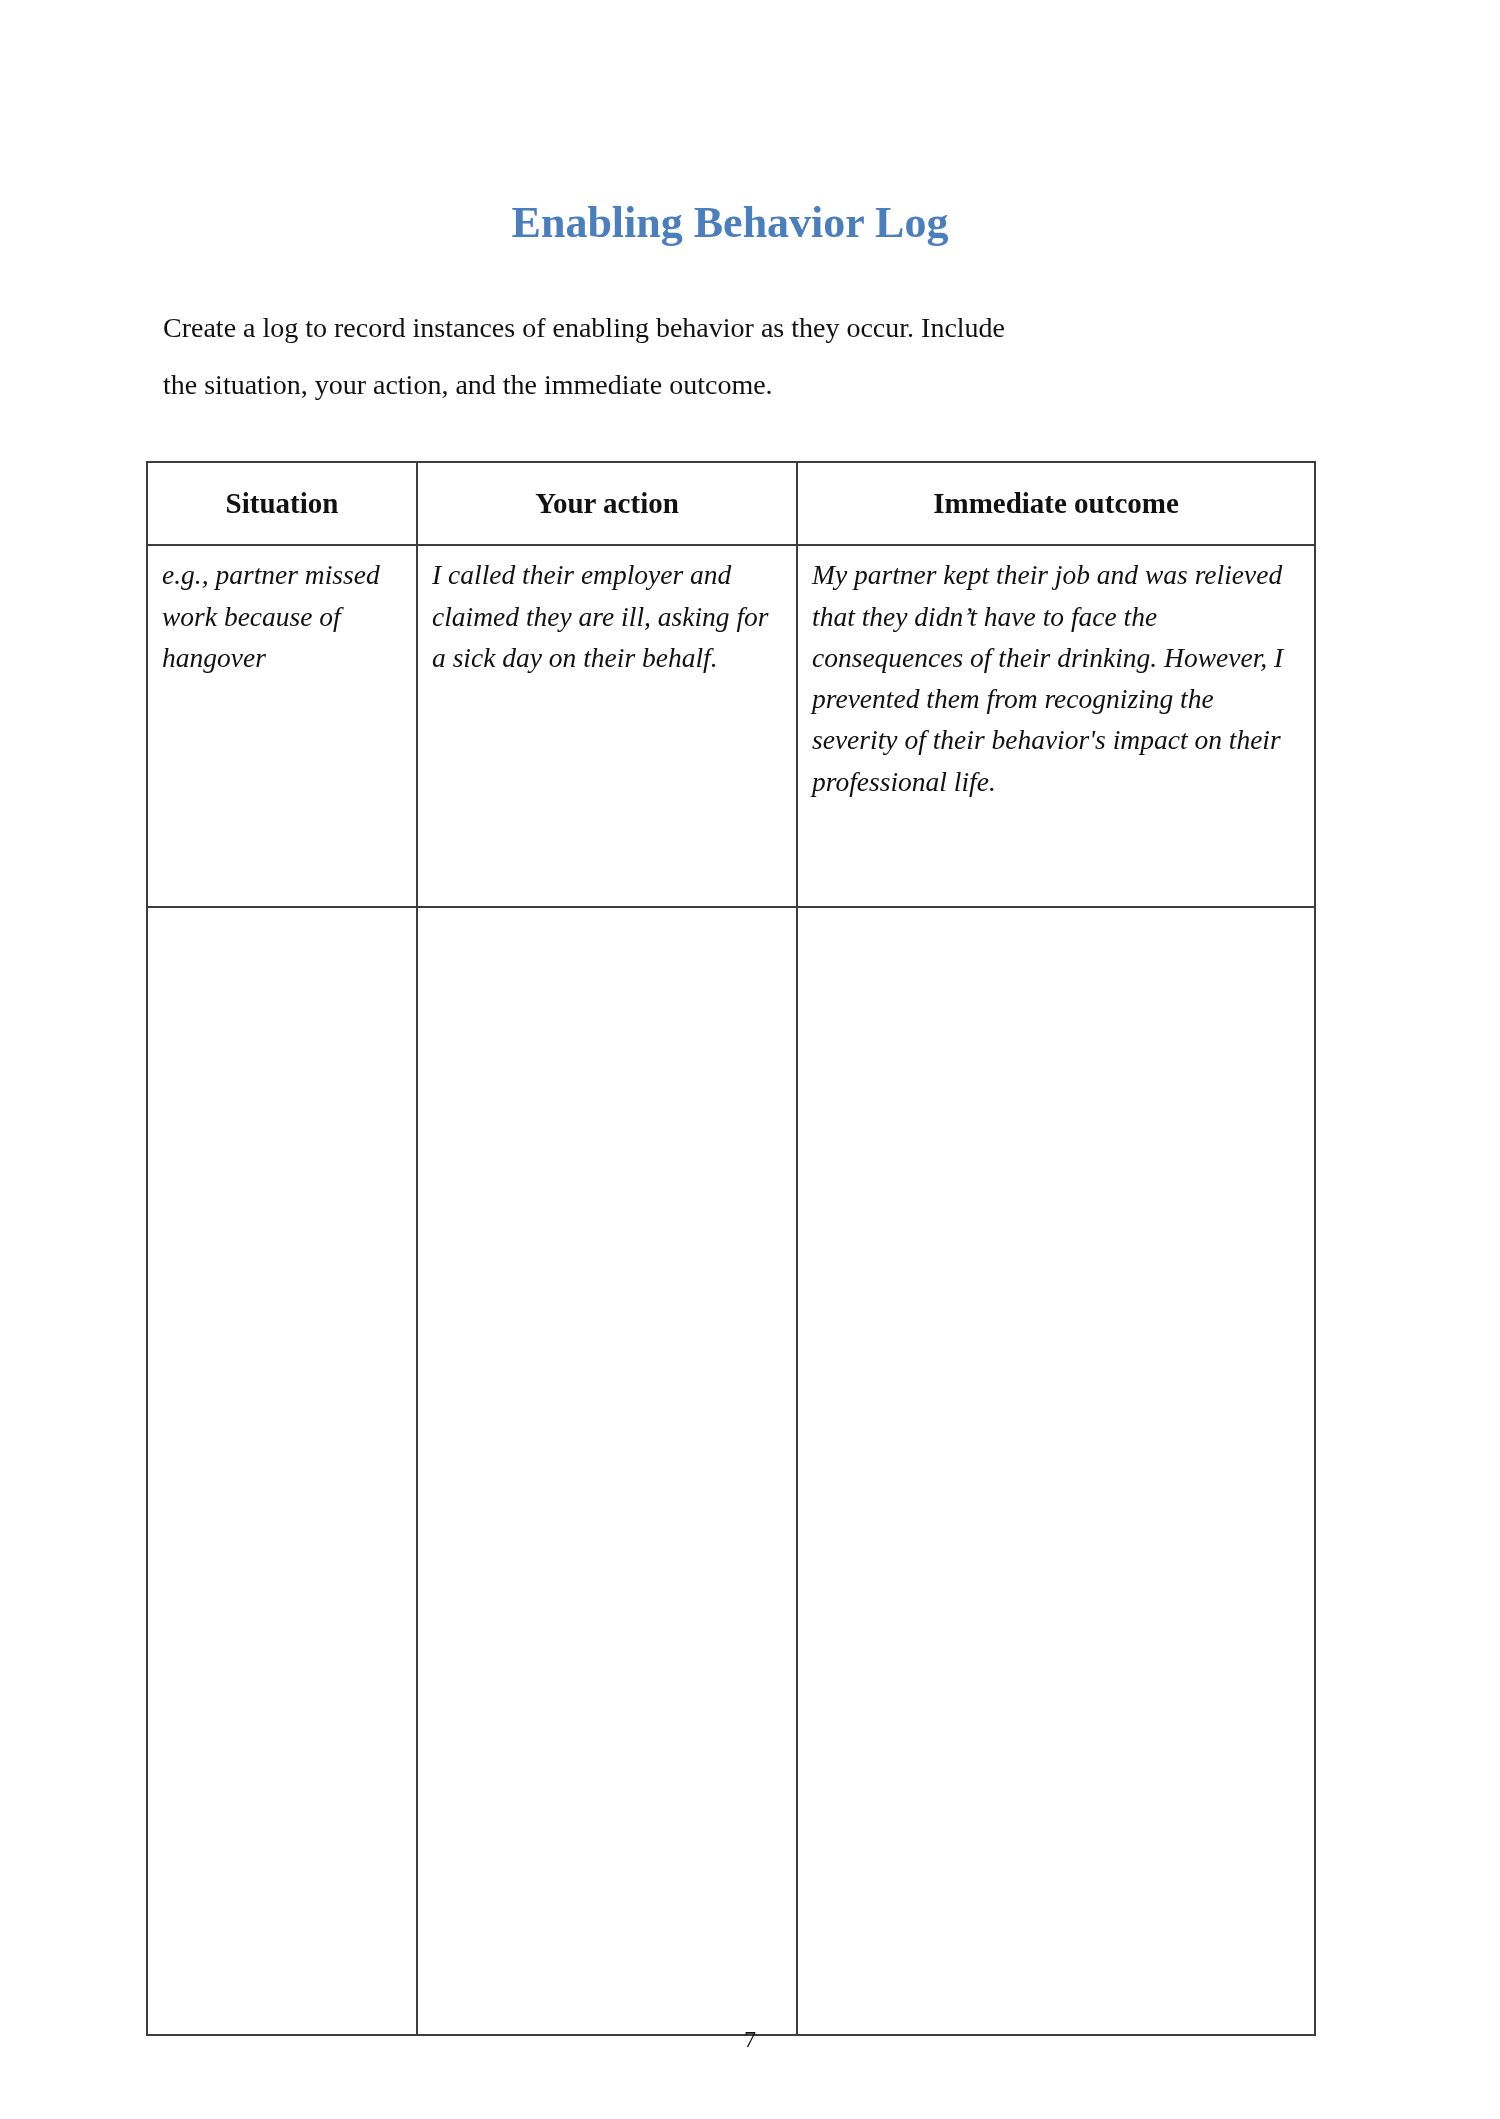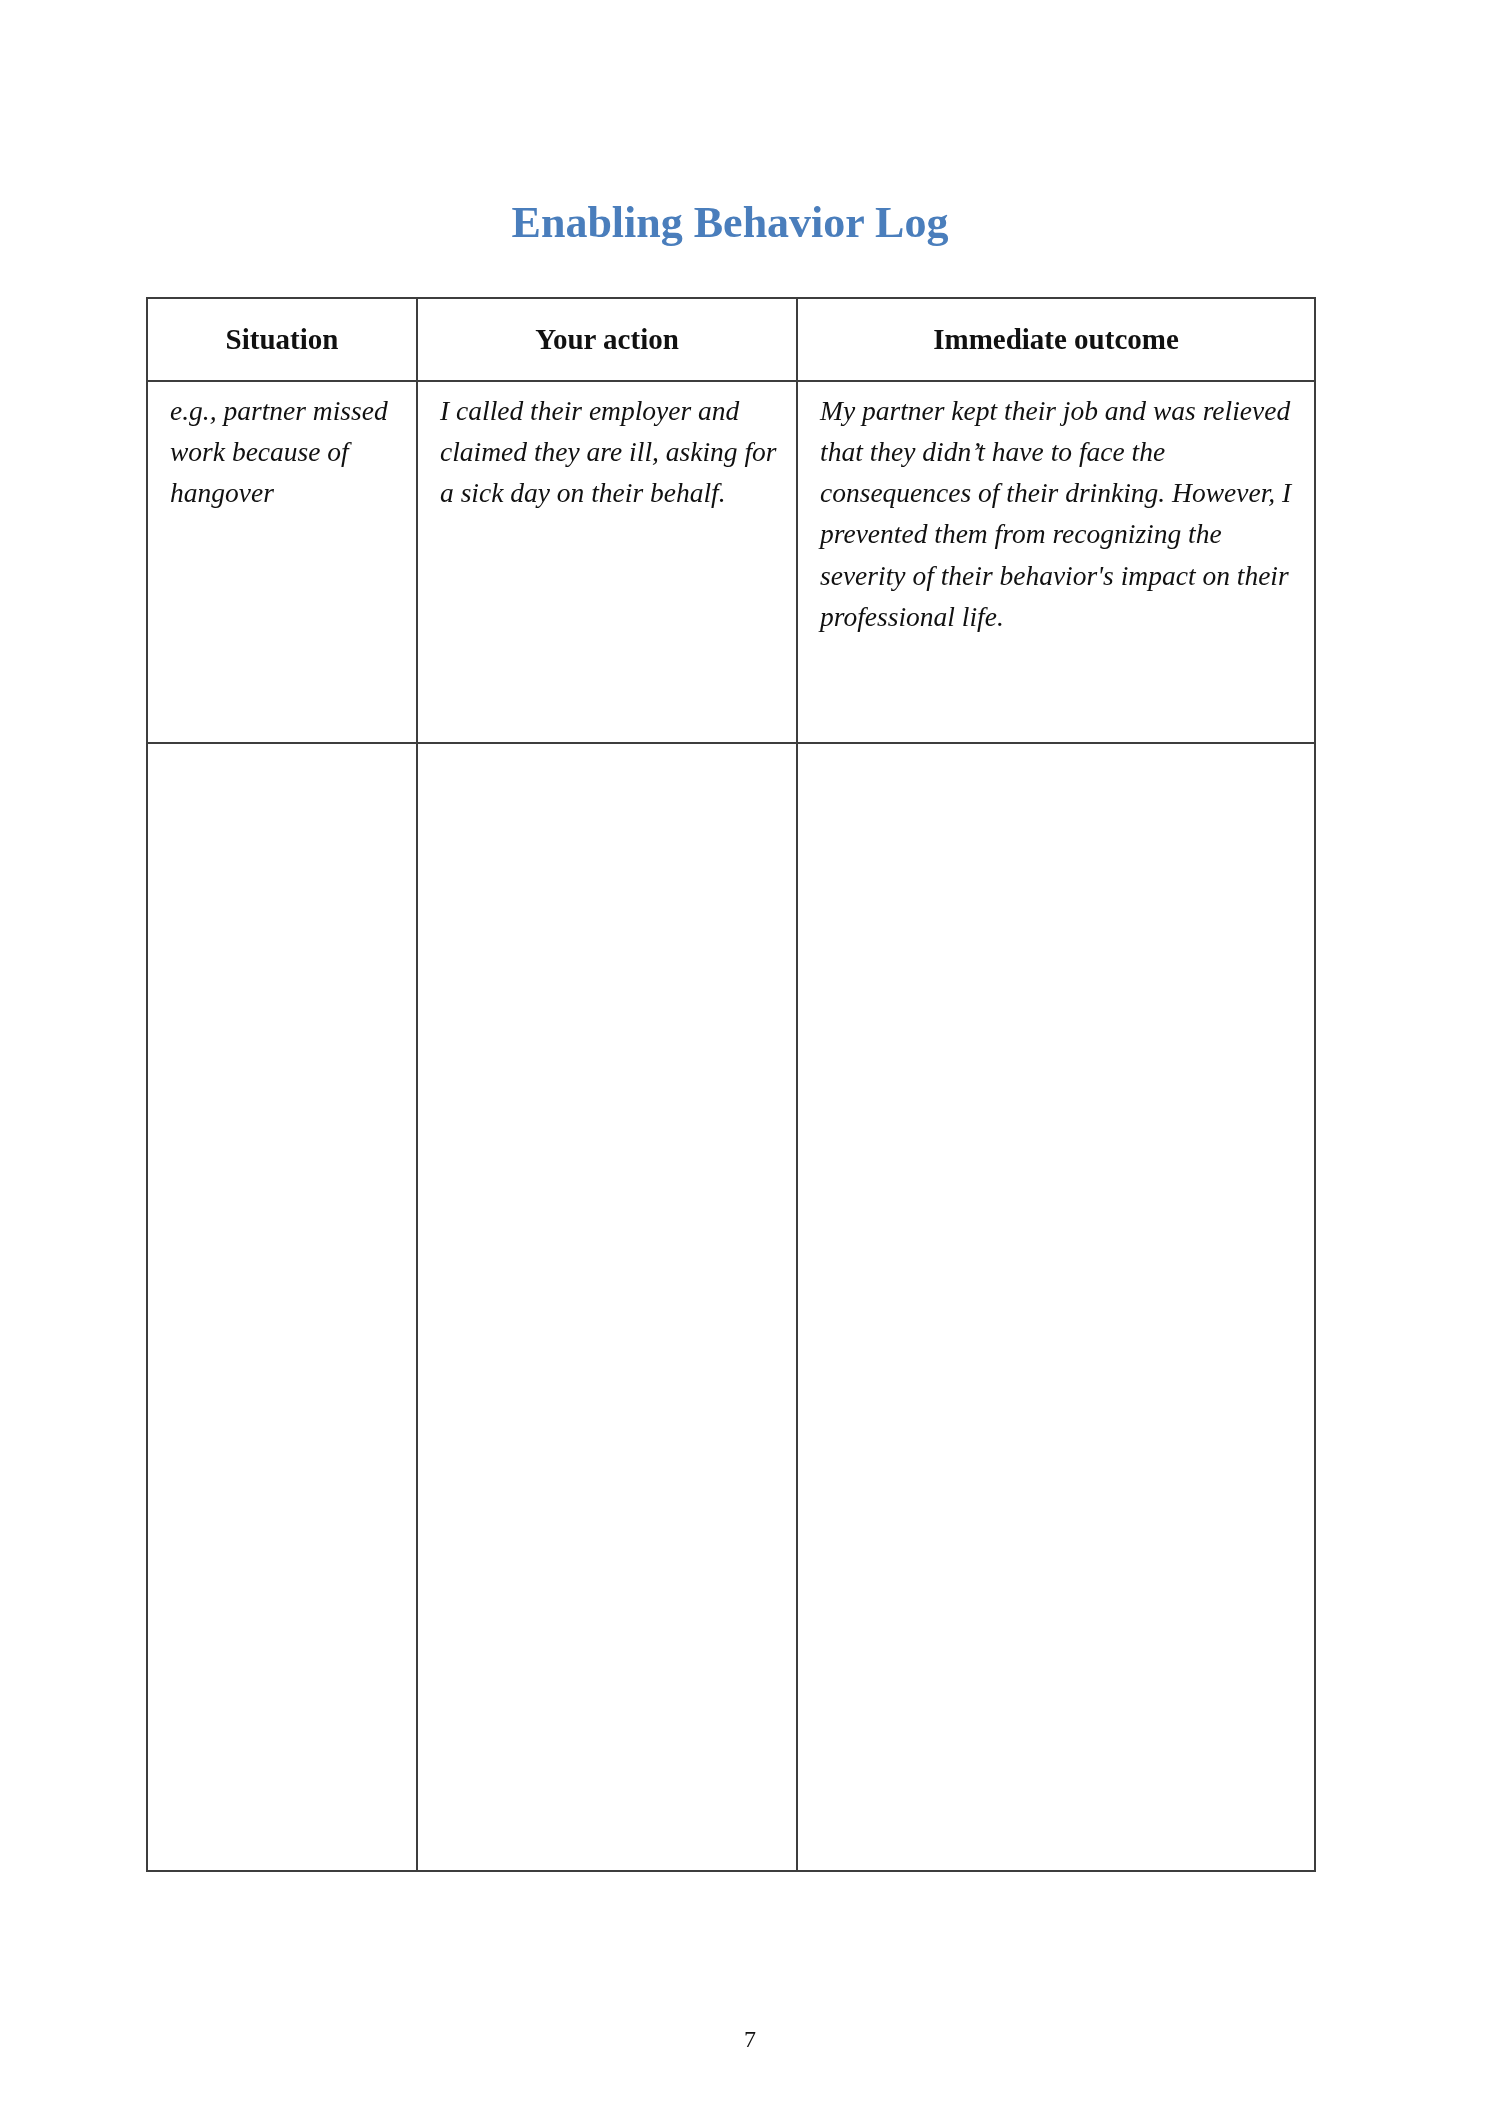--- a/index.html
+++ b/index.html
@@ -60,21 +60,21 @@
     font-size: 29px;
     font-weight: bold;
     padding: 24px 6px;
   }
 
   .log-table td {
     vertical-align: top;
     font-style: italic;
     font-size: 27.5px;
     line-height: 1.5;
-    padding: 8px 15px 10px 22px;
+    padding: 8px 15px 10px 14px;
   }
 
   .example-row td { height: 362px; }
   .empty-row td   { height: 1128px; }
 
   .page-number {
     position: absolute;
     top: 2026px;
     left: 0;
     width: 1500px;
@@ -83,20 +83,24 @@
   }
 </style>
 </head>
 <body>
 
 <div class="page">
   <div class="content">
 
     <h1 class="title">Enabling Behavior Log</h1>
 
+    <p class="intro">
+      <span class="intro-line">Create a log to record instances of enabling behavior as they occur. Include</span><br>
+      <span class="intro-line">the situation, your action, and the immediate outcome.</span>
+    </p>
 
     <table class="log-table">
       <colgroup>
         <col style="width:270px">
         <col style="width:380px">
         <col style="width:518px">
       </colgroup>
       <thead>
         <tr>
           <th>Situation</th>

